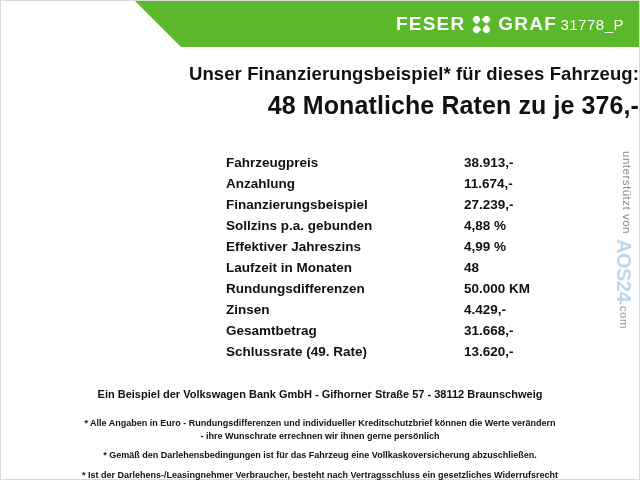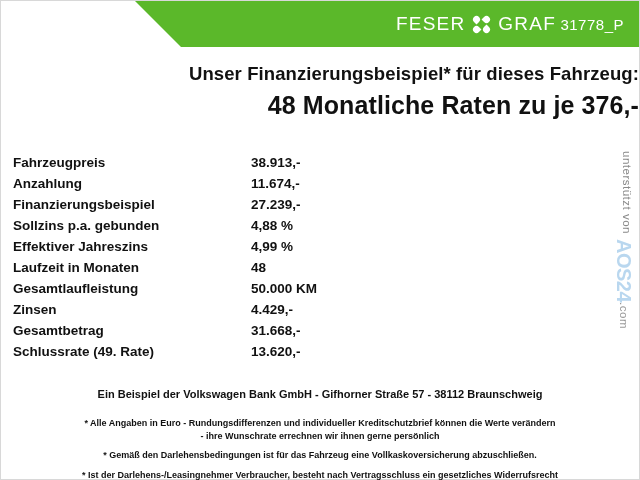--- a/index.html
+++ b/index.html
@@ -51,21 +51,21 @@
   .logo {
     position: absolute;
     top: 0;
     left: 395px;
     height: 46px;
     display: flex;
     align-items: center;
     gap: 8px;
     color: #ffffff;
     font-size: 19px;
-    font-weight: normal;
+    font-weight: bold;
     letter-spacing: 1.2px;
   }
   .logo-clover {
     display: inline-block;
     width: 17px;
     height: 17px;
     position: relative;
   }
   .logo-clover span {
     position: absolute;
@@ -107,21 +107,21 @@
     font-weight: bold;
     color: #111111;
     margin-top: 6px;
     letter-spacing: 0.1px;
   }
 
   
   .table-wrap {
     margin-top: 32px;
     display: flex;
-    justify-content: flex-start;
+    justify-content: flex-end;
     margin-left: 12px;
   }
   table.finance {
     border-collapse: collapse;
     font-size: 13.5px;
     font-weight: bold;
     color: #111111;
   }
   table.finance td {
     padding: 2px 0;
@@ -239,21 +239,21 @@
         </tr>
         <tr>
           <td class="label">Effektiver Jahreszins</td>
           <td class="value">4,99 %</td>
         </tr>
         <tr>
           <td class="label">Laufzeit in Monaten</td>
           <td class="value">48</td>
         </tr>
         <tr>
-          <td class="label">Gesamtlaufleistung</td>
+          <td class="label">Rundungsdifferenzen</td>
           <td class="value">50.000 KM</td>
         </tr>
         <tr>
           <td class="label">Zinsen</td>
           <td class="value">4.429,-</td>
         </tr>
         <tr>
           <td class="label">Gesamtbetrag</td>
           <td class="value">31.668,-</td>
         </tr>

